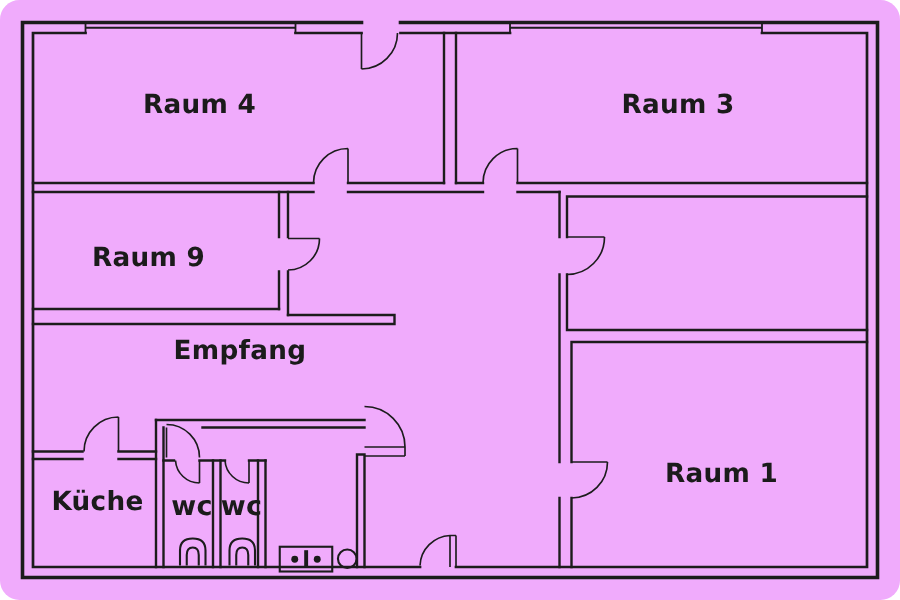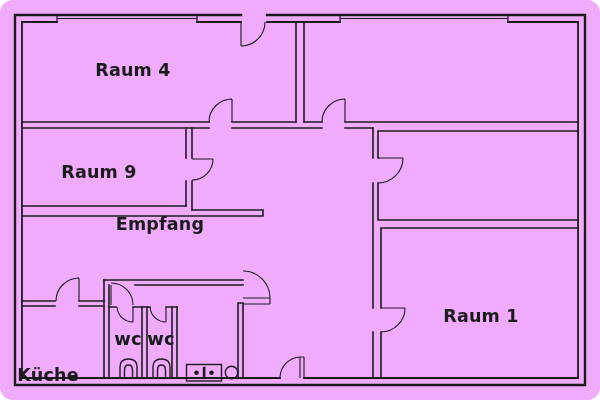--- a/index.html
+++ b/index.html
@@ -125,20 +125,21 @@
         <circle cx="196.5" cy="372.8" r="2.3" fill="#1c1c1c" stroke="none"></circle>
         <circle cx="211.5" cy="372.8" r="2.3" fill="#1c1c1c" stroke="none"></circle>
       </g>
       <g>
         <circle cx="231.5" cy="372.5" r="6.2"></circle>
       </g>
     </g>
   </svg>
 
   <div class="room-label" style="left: 133px; top: 70px;">Raum 4</div>
+  <div class="room-label" style="left: 452px; top: 70px;">Raum 3</div>
   <div class="room-label" style="left: 99px; top: 172px;">Raum 9</div>
-  <div class="room-label" style="left: 160px; top: 224px;">Empfang</div>
-  <div class="room-label" style="left: 48px; top: 335px; margin-top: 40px;">Küche</div>
+  <div class="room-label" style="left: 160px; top: 234px;">Empfang</div>
+  <div class="room-label" style="left: 65px; top: 335px;">Küche</div>
   <div class="room-label small" style="left: 128px; top: 338px;">wc</div>
   <div class="room-label small" style="left: 161px; top: 338px;">wc</div>
   <div class="room-label" style="left: 481px; top: 316px; text-align: center;">Raum 1</div>
 
 </div>
 
 </body></html>

